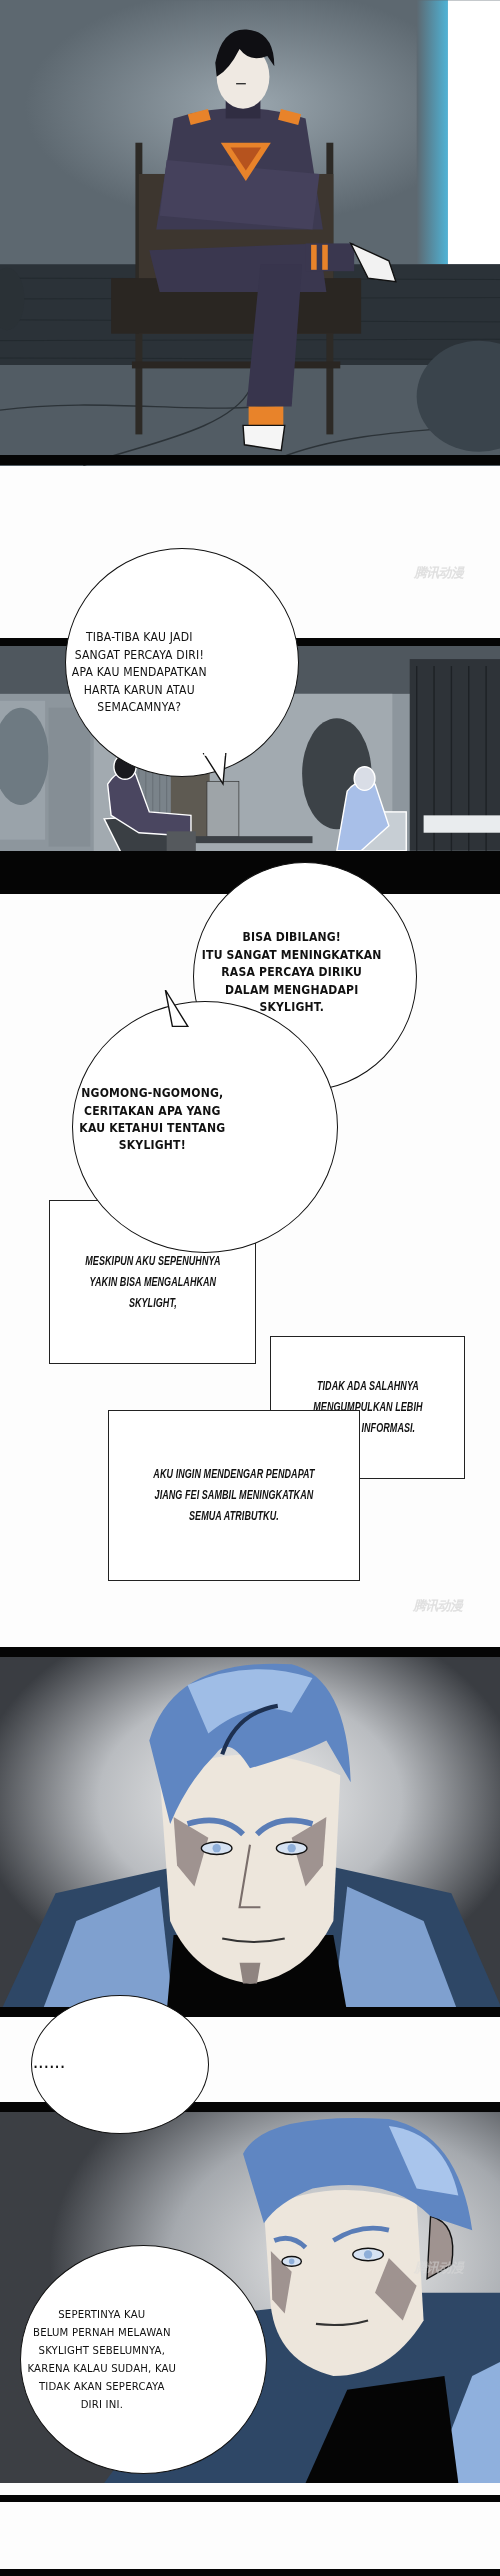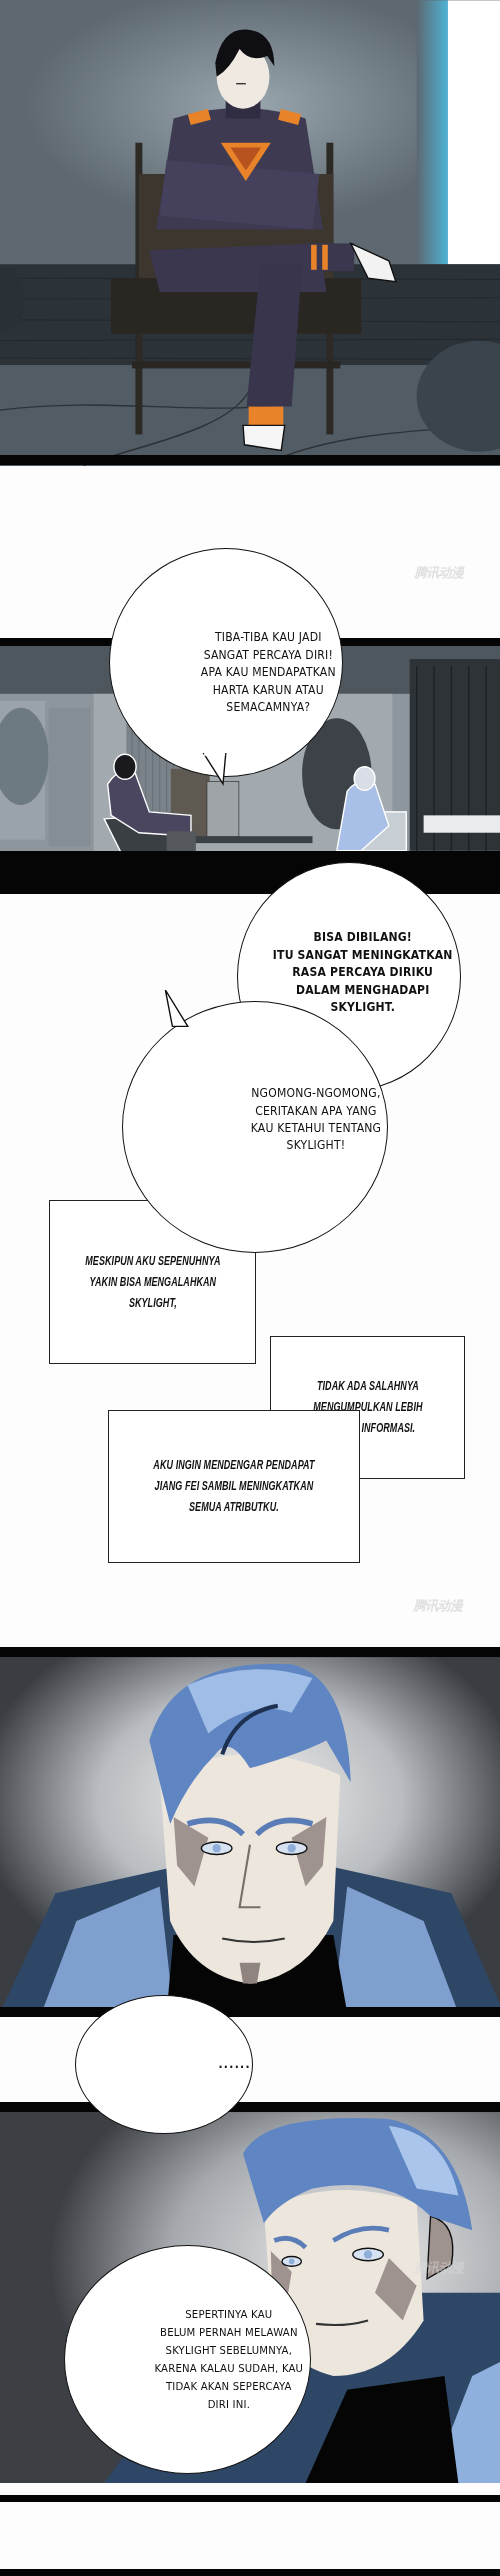--- a/index.html
+++ b/index.html
@@ -12,25 +12,24 @@
       font-family: "DejaVu Sans", sans-serif;
     }
     .panel { position: absolute; left: 0; width: 500px; overflow: hidden; }
     .bubble {
       position: absolute;
       background: #ffffff;
       border: 1.4px solid #111;
       border-radius: 50%;
       display: flex;
       align-items: center;
-      justify-content: flex-end;
+      justify-content: flex-start;
       text-align: center;
       box-sizing: border-box;
       z-index: 5;
-      margin-left: 44px;
     }
     .bubble-text {
       font-family: "DejaVu Sans", sans-serif;
       font-size: 11.8px;
       line-height: 17.4px;
       color: #111;
       letter-spacing: 0.2px;
       white-space: pre-line;
       transform: scaleX(0.92);
     }
@@ -205,41 +204,41 @@
 </svg>
 <div class="watermark" style="left:414px; top:564px;">腾讯动漫</div>
 
 <div class="bubble" style="left:193px; top:862px; width:224px; height:229px;font-weight:bold;">
   <span class="bubble-text" style="margin-top:-7px;">BISA DIBILANG!
 ITU SANGAT MENINGKATKAN
 RASA PERCAYA DIRIKU
 DALAM MENGHADAPI
 SKYLIGHT.</span>
 </div>
-<div class="bubble" style="left:78px; top:1001px; width:266px; height:252px;">
+<div class="bubble" style="left:72px; top:1001px; width:266px; height:252px;font-weight:bold;">
   <span class="bubble-text" style="margin-top:-14px;">NGOMONG-NGOMONG,
 CERITAKAN APA YANG
 KAU KETAHUI TENTANG
 SKYLIGHT!</span>
 </div>
 <svg width="28" height="42" style="position:absolute; left:164px; top:990px; z-index:6;" viewBox="0 0 40 60">
   <polygon points="2,0 12,52 34,52" fill="#fff" stroke="#111" stroke-width="2"></polygon>
 </svg>
 
 <div class="box" style="left:49px; top:1200px; width:207px; height:164px;">
   <span class="box-text">MESKIPUN AKU SEPENUHNYA
 YAKIN BISA MENGALAHKAN
 SKYLIGHT,</span>
 </div>
 <div class="box" style="left:270px; top:1336px; width:195px; height:143px;">
   <span class="box-text">TIDAK ADA SALAHNYA
 MENGUMPULKAN LEBIH
 BANYAK INFORMASI.</span>
 </div>
-<div class="box" style="left:108px; top:1410px; width:252px; height:153px;">
+<div class="box" style="left:108px; top:1410px; width:252px; height:171px;">
   <span class="box-text">AKU INGIN MENDENGAR PENDAPAT
 JIANG FEI SAMBIL MENINGKATKAN
 SEMUA ATRIBUTKU.</span>
 </div>
 <div class="watermark" style="left:413px; top:1597px;">腾讯动漫</div>
 
 <div class="black-bar" style="top:1647px; height:9.7px;"></div>
 <div class="panel" style="top:1657px; height:356px; background:#3a3d42;">
   <svg width="500" height="356" viewBox="0 0 720 512" style="position:absolute;left:0;top:0;">
     <defs>

